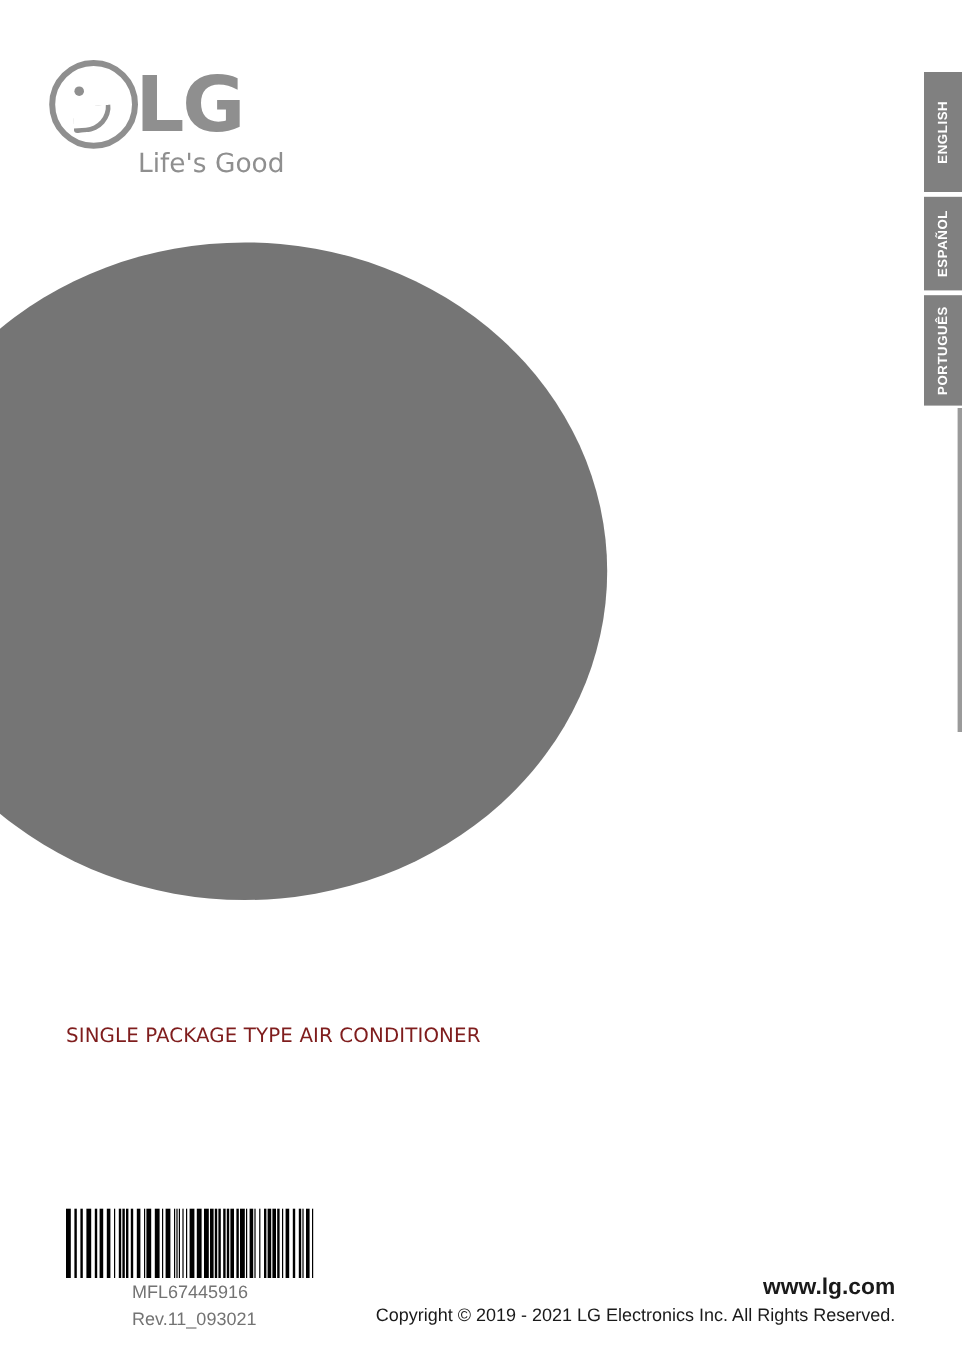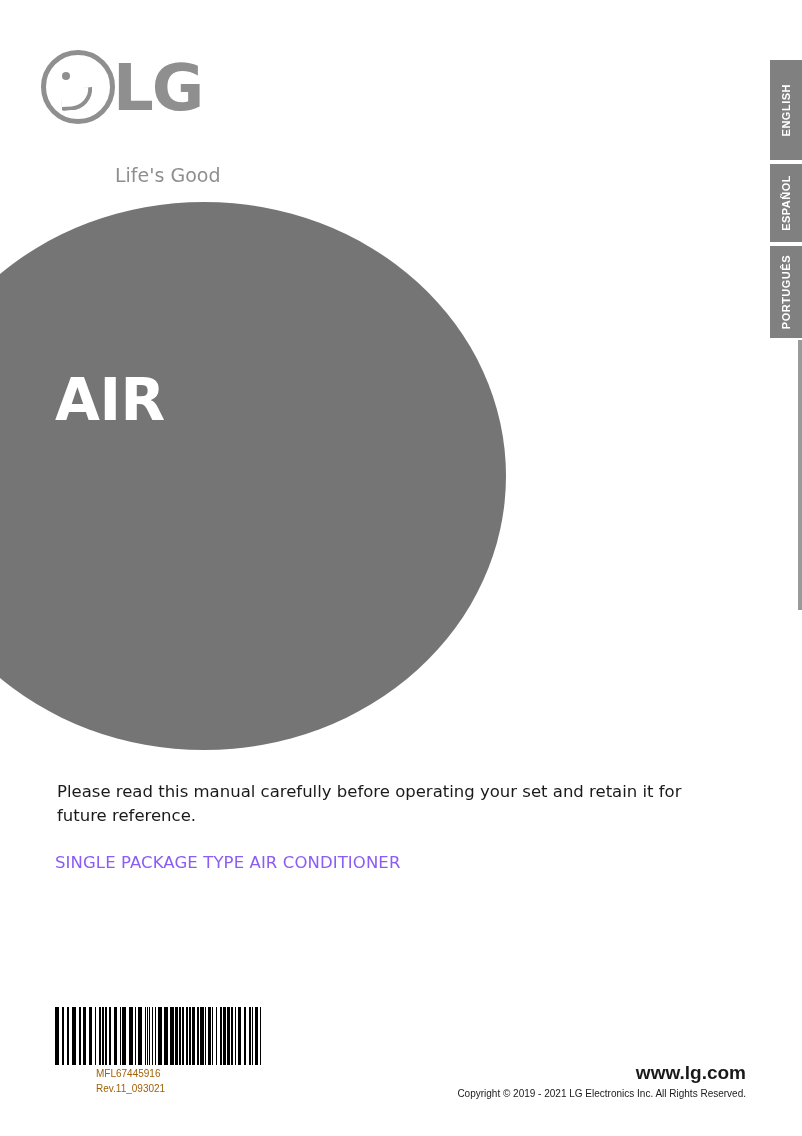--- a/index.html
+++ b/index.html
@@ -66,24 +66,23 @@
     font-weight: bold;
     letter-spacing: -2px;
     color: #8f8f8f;
     font-family: "DejaVu Sans", sans-serif;
     line-height: 1;
   }
   .logo-tagline {
     position: absolute;
     left: 74px;
     top: 74px;
-    font-size: 19px;
+    font-size: 22px;
     color: #8f8f8f;
     font-family: "DejaVu Sans", sans-serif;
-    margin-top: 40px;
   }
 
   
   .side-tabs {
     position: absolute;
     right: 0;
     top: 60px;
     width: 32px;
   }
   .side-tab {
@@ -156,21 +155,21 @@
     font-size: 16.5px;
     line-height: 1.45;
     color: #1a1a1a;
     font-family: "DejaVu Sans", sans-serif;
   }
   .model-line {
     position: absolute;
     left: 55px;
     top: 853px;
     font-size: 16.5px;
-    color: #8b5cf6;
+    color: #7f1d1d;
     letter-spacing: 0.1px;
     font-family: "DejaVu Sans", sans-serif;
   }
 
   
   .barcode {
     position: absolute;
     left: 55px;
     top: 1007px;
     width: 209px;
@@ -180,41 +179,41 @@
     align-items: stretch;
     overflow: hidden;
   }
   .barcode i {
     display: block;
     height: 100%;
     background: #000000;
   }
   .barcode-text {
     position: absolute;
-    left: 96px;
+    left: 110px;
     top: 1067px;
-    font-size: 10px;
-    color: #a16207;
+    font-size: 15px;
+    color: #737373;
     line-height: 1.45;
   }
 
   
   .footer-site {
     position: absolute;
     right: 56px;
     top: 1062px;
     font-size: 19px;
     font-weight: bold;
     color: #1a1a1a;
   }
   .footer-copy {
     position: absolute;
     right: 56px;
     top: 1088px;
-    font-size: 10px;
+    font-size: 15px;
     color: #1a1a1a;
   }
 </style>
 </head>
 <body>
 
 <div class="page">
 
   <div class="logo-wrap">
     <div class="logo-circle"></div>
@@ -232,24 +231,22 @@
       <span>ESPAÑOL</span>
     </div>
     <div class="side-tab t3">
       <span>PORTUGUÊS</span>
     </div>
   </div>
   <div class="side-rail"></div>
 
   <div class="hero-circle"></div>
   <div class="hero-text">
-    <div class="hero-title">AIR</div>
   </div>
 
-  <div class="note">Please read this manual carefully before operating your set and retain it for future reference.</div>
   <div class="model-line">SINGLE PACKAGE TYPE AIR CONDITIONER</div>
 
   <div class="barcode">
       <i style="width: 4px; margin-right: 3px;"></i>
       <i style="width: 2px; margin-right: 3px;"></i>
       <i style="width: 2px; margin-right: 3px;"></i>
       <i style="width: 4px; margin-right: 3px;"></i>
       <i style="width: 2px; margin-right: 2px;"></i>
       <i style="width: 3px; margin-right: 3px;"></i>
       <i style="width: 3px; margin-right: 3px;"></i>

